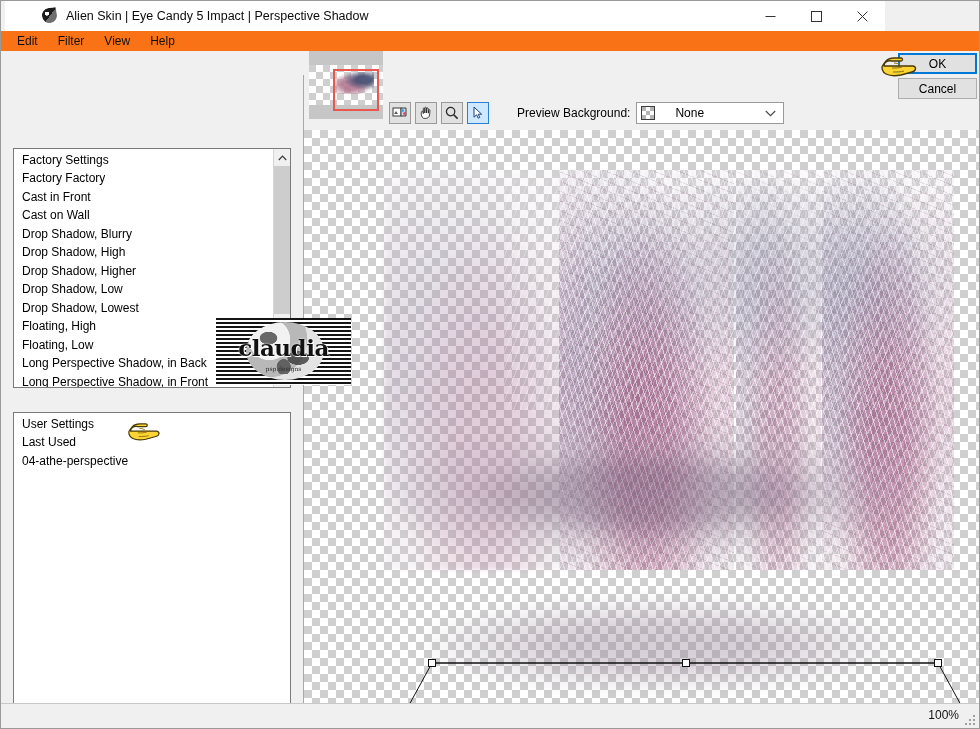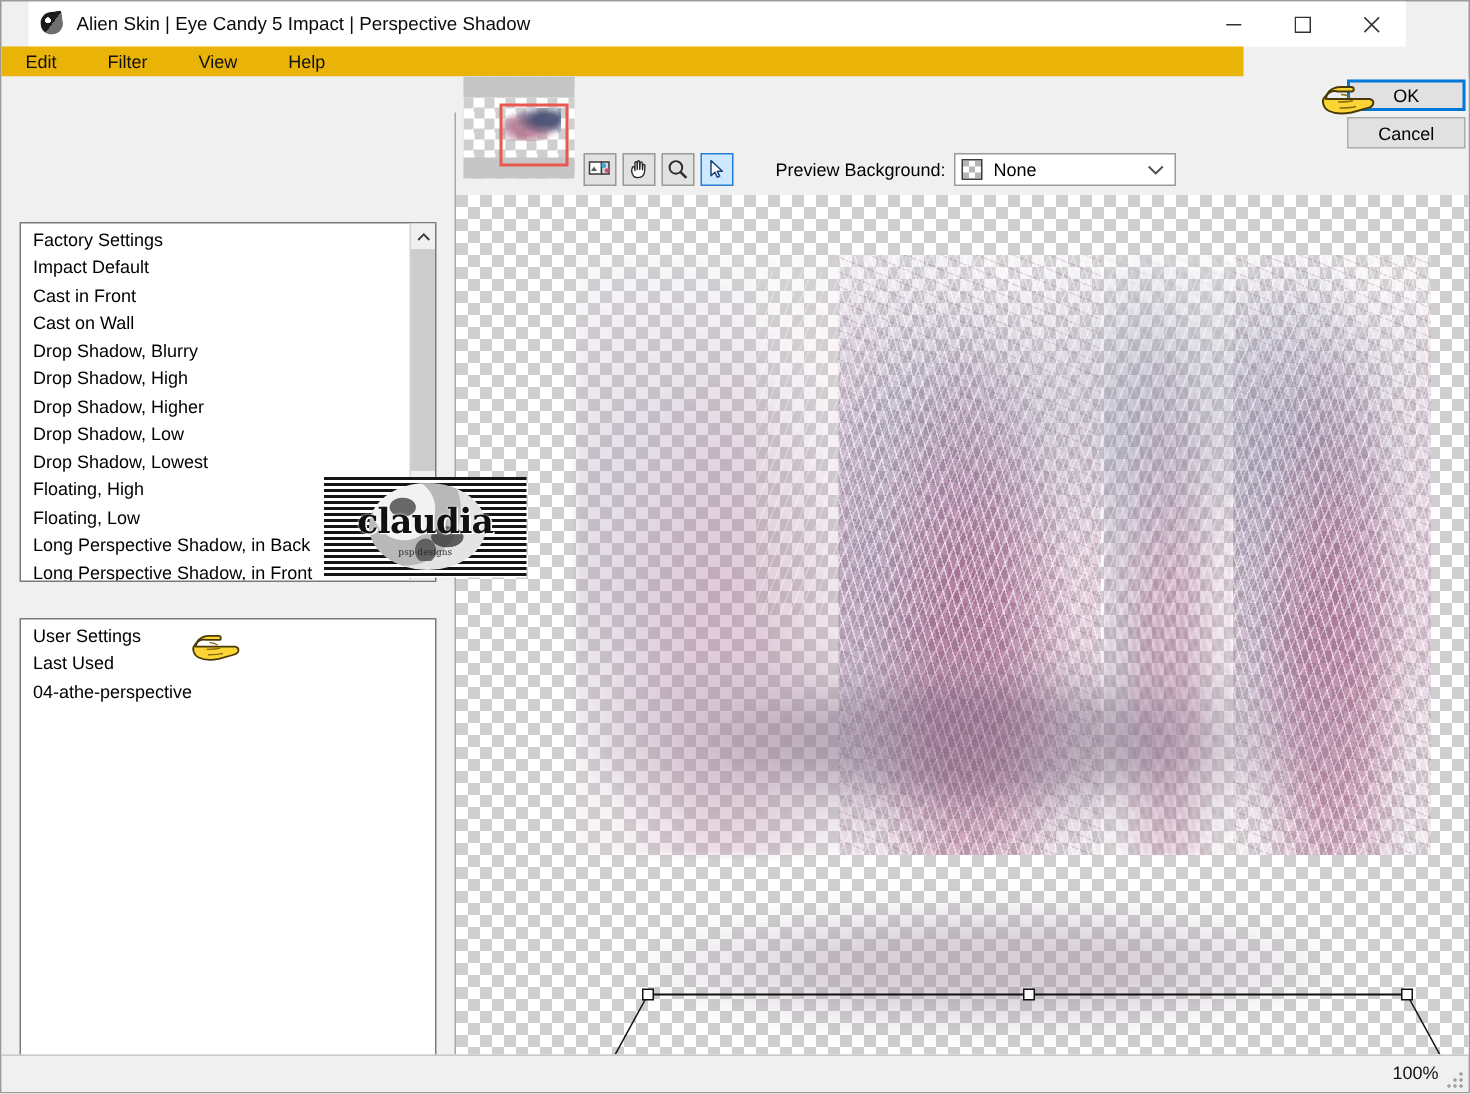--- a/index.html
+++ b/index.html
@@ -18,26 +18,27 @@
     background: #f0f0f0;
     border: 1px solid #9a9a9a;
     box-sizing: border-box;
     font-size: 12px;
     color: #000;
   }
 
   
   .titlebar {
     position: absolute;
-    left: 18px; top: 0;
-    width: 918px;
+    left: 4px; top: 0;
+    width: 851px;
     height: 30px;
     background: #ffffff;
     display: flex;
     align-items: center;
+    padding-left: 29px;
   }
   .app-icon {
     width: 16px; height: 16px;
     margin-left: 8px; margin-right: 8px;
     position: relative;
   }
   .app-icon .glyph {
     display: block;
     width: 15px; height: 15px;
     background:
@@ -61,28 +62,27 @@
     width: 46px; height: 30px;
     display: flex; align-items: center; justify-content: center;
     background: #ffffff;
   }
   .win-btn svg { display: block; }
 
   
   .menubar {
     position: absolute;
     left: 0; top: 30px;
-    width: 828px;
+    width: 978px;
     height: 20px;
-    background: #eab308;
+    background: #f97316;
     display: flex;
     align-items: center;
     padding-left: 6px;
     box-sizing: border-box;
-    gap: 14px;
   }
   .menu-item {
     font-size: 12px;
     color: #111;
     padding: 2px 10px;
     cursor: default;
   }
 
   
   .left-panel {
@@ -263,21 +263,21 @@
     display: flex; align-items: center;
     position: relative;
   }
   .pbg-swatch {
     width: 14px; height: 14px;
     margin-left: 4px;
     border: 1px solid #3c3c3c;
     box-sizing: border-box;
     background: repeating-conic-gradient(#ffffff 0% 25%, #b5b5b5 0% 50%) 0 0 / 8px 8px;
   }
-  .pbg-value { margin-left: 7px; font-size: 12px; }
+  .pbg-value { margin-left: 20px; font-size: 12px; }
   .pbg-caret {
     position: absolute; right: 7px; top: 50%;
     transform: translateY(-50%);
   }
 
   
   .canvas {
     position: absolute;
     left: 0; top: 79px;
     width: 675px; height: 573px;
@@ -462,21 +462,21 @@
     <div class="menu-item">Help</div>
   </div>
 
   <div class="left-panel">
 
 
     <div class="panel-body">
 
       <div class="listbox" id="factory-list">
         <div class="list-header">Factory Settings</div>
-        <div class="list-item">Impact Default</div>
+        <div class="list-item">Factory Factory</div>
         <div class="list-item">Cast in Front</div>
         <div class="list-item">Cast on Wall</div>
         <div class="list-item">Drop Shadow, Blurry</div>
         <div class="list-item">Drop Shadow, High</div>
         <div class="list-item">Drop Shadow, Higher</div>
         <div class="list-item">Drop Shadow, Low</div>
         <div class="list-item">Drop Shadow, Lowest</div>
         <div class="list-item">Floating, High</div>
         <div class="list-item">Floating, Low</div>
         <div class="list-item">Long Perspective Shadow, in Back</div>

